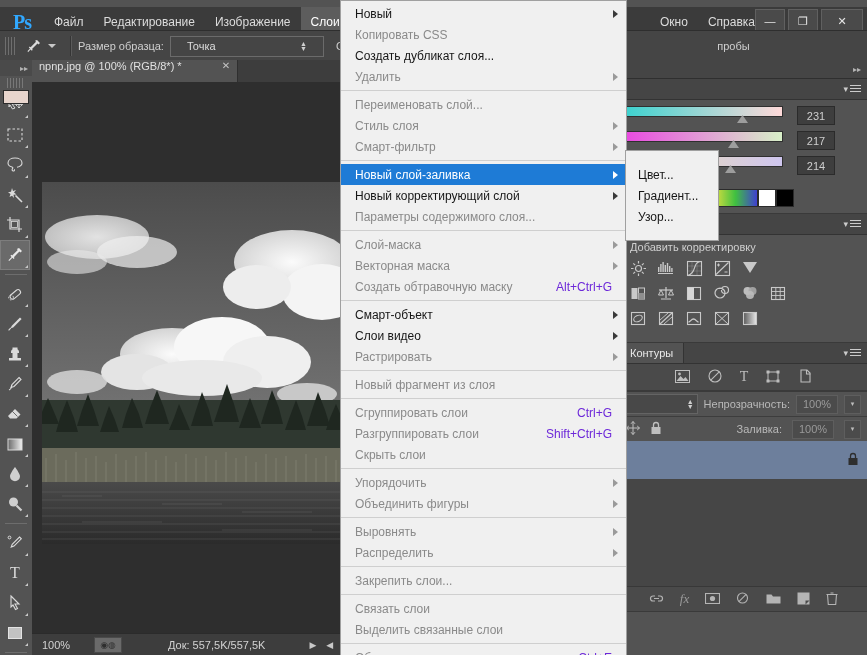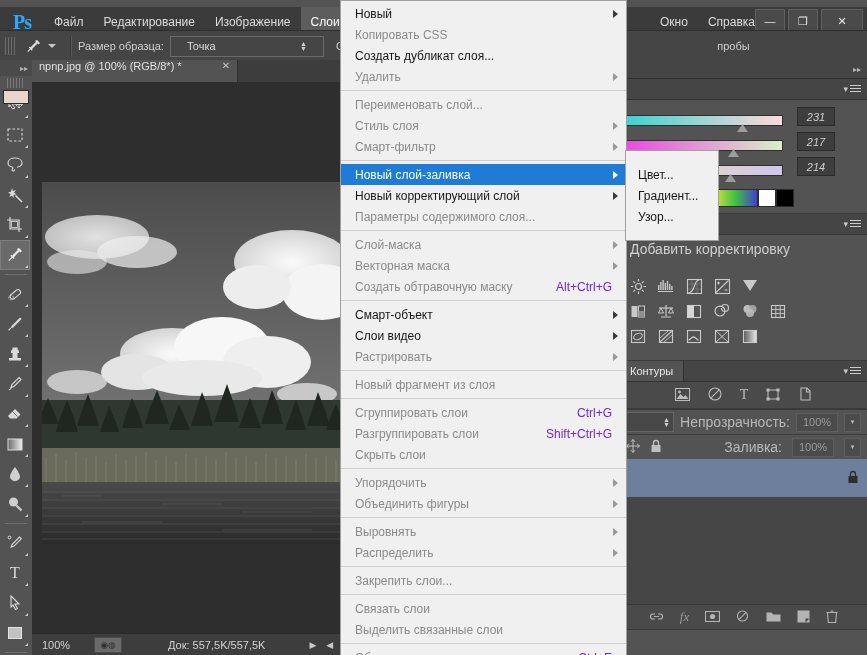--- a/index.html
+++ b/index.html
@@ -82,43 +82,43 @@
               border-bottom:1px solid #333;}
   .ptab{height:20px;display:flex;align-items:center;padding:0 10px;font-size:11px;
         color:#cfcfcf;background:#4a4a4a;border-right:1px solid #333;}
   .ptab.sel{background:#535353;color:#e9e9e9;}
   .pmenu{margin-left:auto;margin-right:6px;display:flex;align-items:center;gap:2px;color:#ccc;font-size:9px;}
   .burger{display:inline-block;width:11px;height:8px;
           background:repeating-linear-gradient(to bottom,#ccc 0 1px,transparent 1px 3px);}
 
   
   .colorbody{padding:6px 8px 6px 6px;}
-  .slider-row{display:flex;align-items:flex-end;margin-bottom:5px;height:20px;font-style:italic;}
+  .slider-row{display:flex;align-items:flex-start;margin-bottom:5px;height:20px;}
   .track{position:relative;width:155px;height:9px;border:1px solid #2f2f2f;}
   .knob{position:absolute;top:8px;width:11px;height:8px;background:#9d9d9d;
         clip-path:polygon(50% 0,100% 100%,0 100%);}
   .numbox{margin-left:14px;width:36px;height:17px;background:#3e3e3e;border:1px solid #2b2b2b;
           color:#cfcfcf;font-size:11px;display:flex;align-items:center;justify-content:center;}
   .rampwrap{display:flex;align-items:center;padding:2px 6px 6px 6px;}
   .ramp{width:130px;height:16px;border:1px solid #2b2b2b;}
   .ramp-sw{width:16px;height:16px;border:1px solid #2b2b2b;}
 
   
   .adjbody{padding:4px 8px 8px 8px;}
-  .adj-title{font-size:14px;color:#cfcfcf;margin:2px 0 20px 2px;}
+  .adj-title{font-size:11px;color:#cfcfcf;margin:2px 0 6px 2px;}
   .icon-row{display:flex;gap:8px;margin-bottom:7px;align-items:center;}
   .adjicon{width:20px;height:18px;display:flex;align-items:center;justify-content:center;
            color:#c9c9c9;}
   .lay-icons{height:26px;display:flex;align-items:center;justify-content:center;gap:18px;
              background:#4a4a4a;border-bottom:1px solid #3a3a3a;color:#bdbdbd;}
   .lay-row{height:24px;display:flex;align-items:center;padding:0 6px;gap:6px;
            border-bottom:1px solid #3d3d3d;}
   .blend{flex:1;height:18px;background:#484848;border:1px solid #646464;display:flex;
          align-items:center;justify-content:flex-end;padding-right:3px;}
-  .lbl{font-size:14px;color:#b9b9b9;}
+  .lbl{font-size:11px;color:#b9b9b9;}
   .opacity{width:40px;height:17px;background:#4b4b4b;border:1px solid #5e5e5e;color:#9a9a9a;
            font-size:11px;display:flex;align-items:center;justify-content:center;}
   .dropbtn{width:15px;height:17px;background:#4b4b4b;border:1px solid #5e5e5e;
            display:flex;align-items:center;justify-content:center;color:#bdbdbd;font-size:7px;}
   .lock-row{height:24px;display:flex;align-items:center;padding:0 6px;gap:10px;color:#bfbfbf;}
   .layer-item{height:38px;background:#6d7f9c;display:flex;align-items:center;
               padding:0 8px;justify-content:flex-end;}
   .layerlist{background:#464646;height:170px;}
   .lay-bottom{position:absolute;left:0;bottom:0;width:247px;height:24px;background:#4a4a4a;
               display:flex;align-items:center;justify-content:center;gap:16px;color:#b4b4b4;

